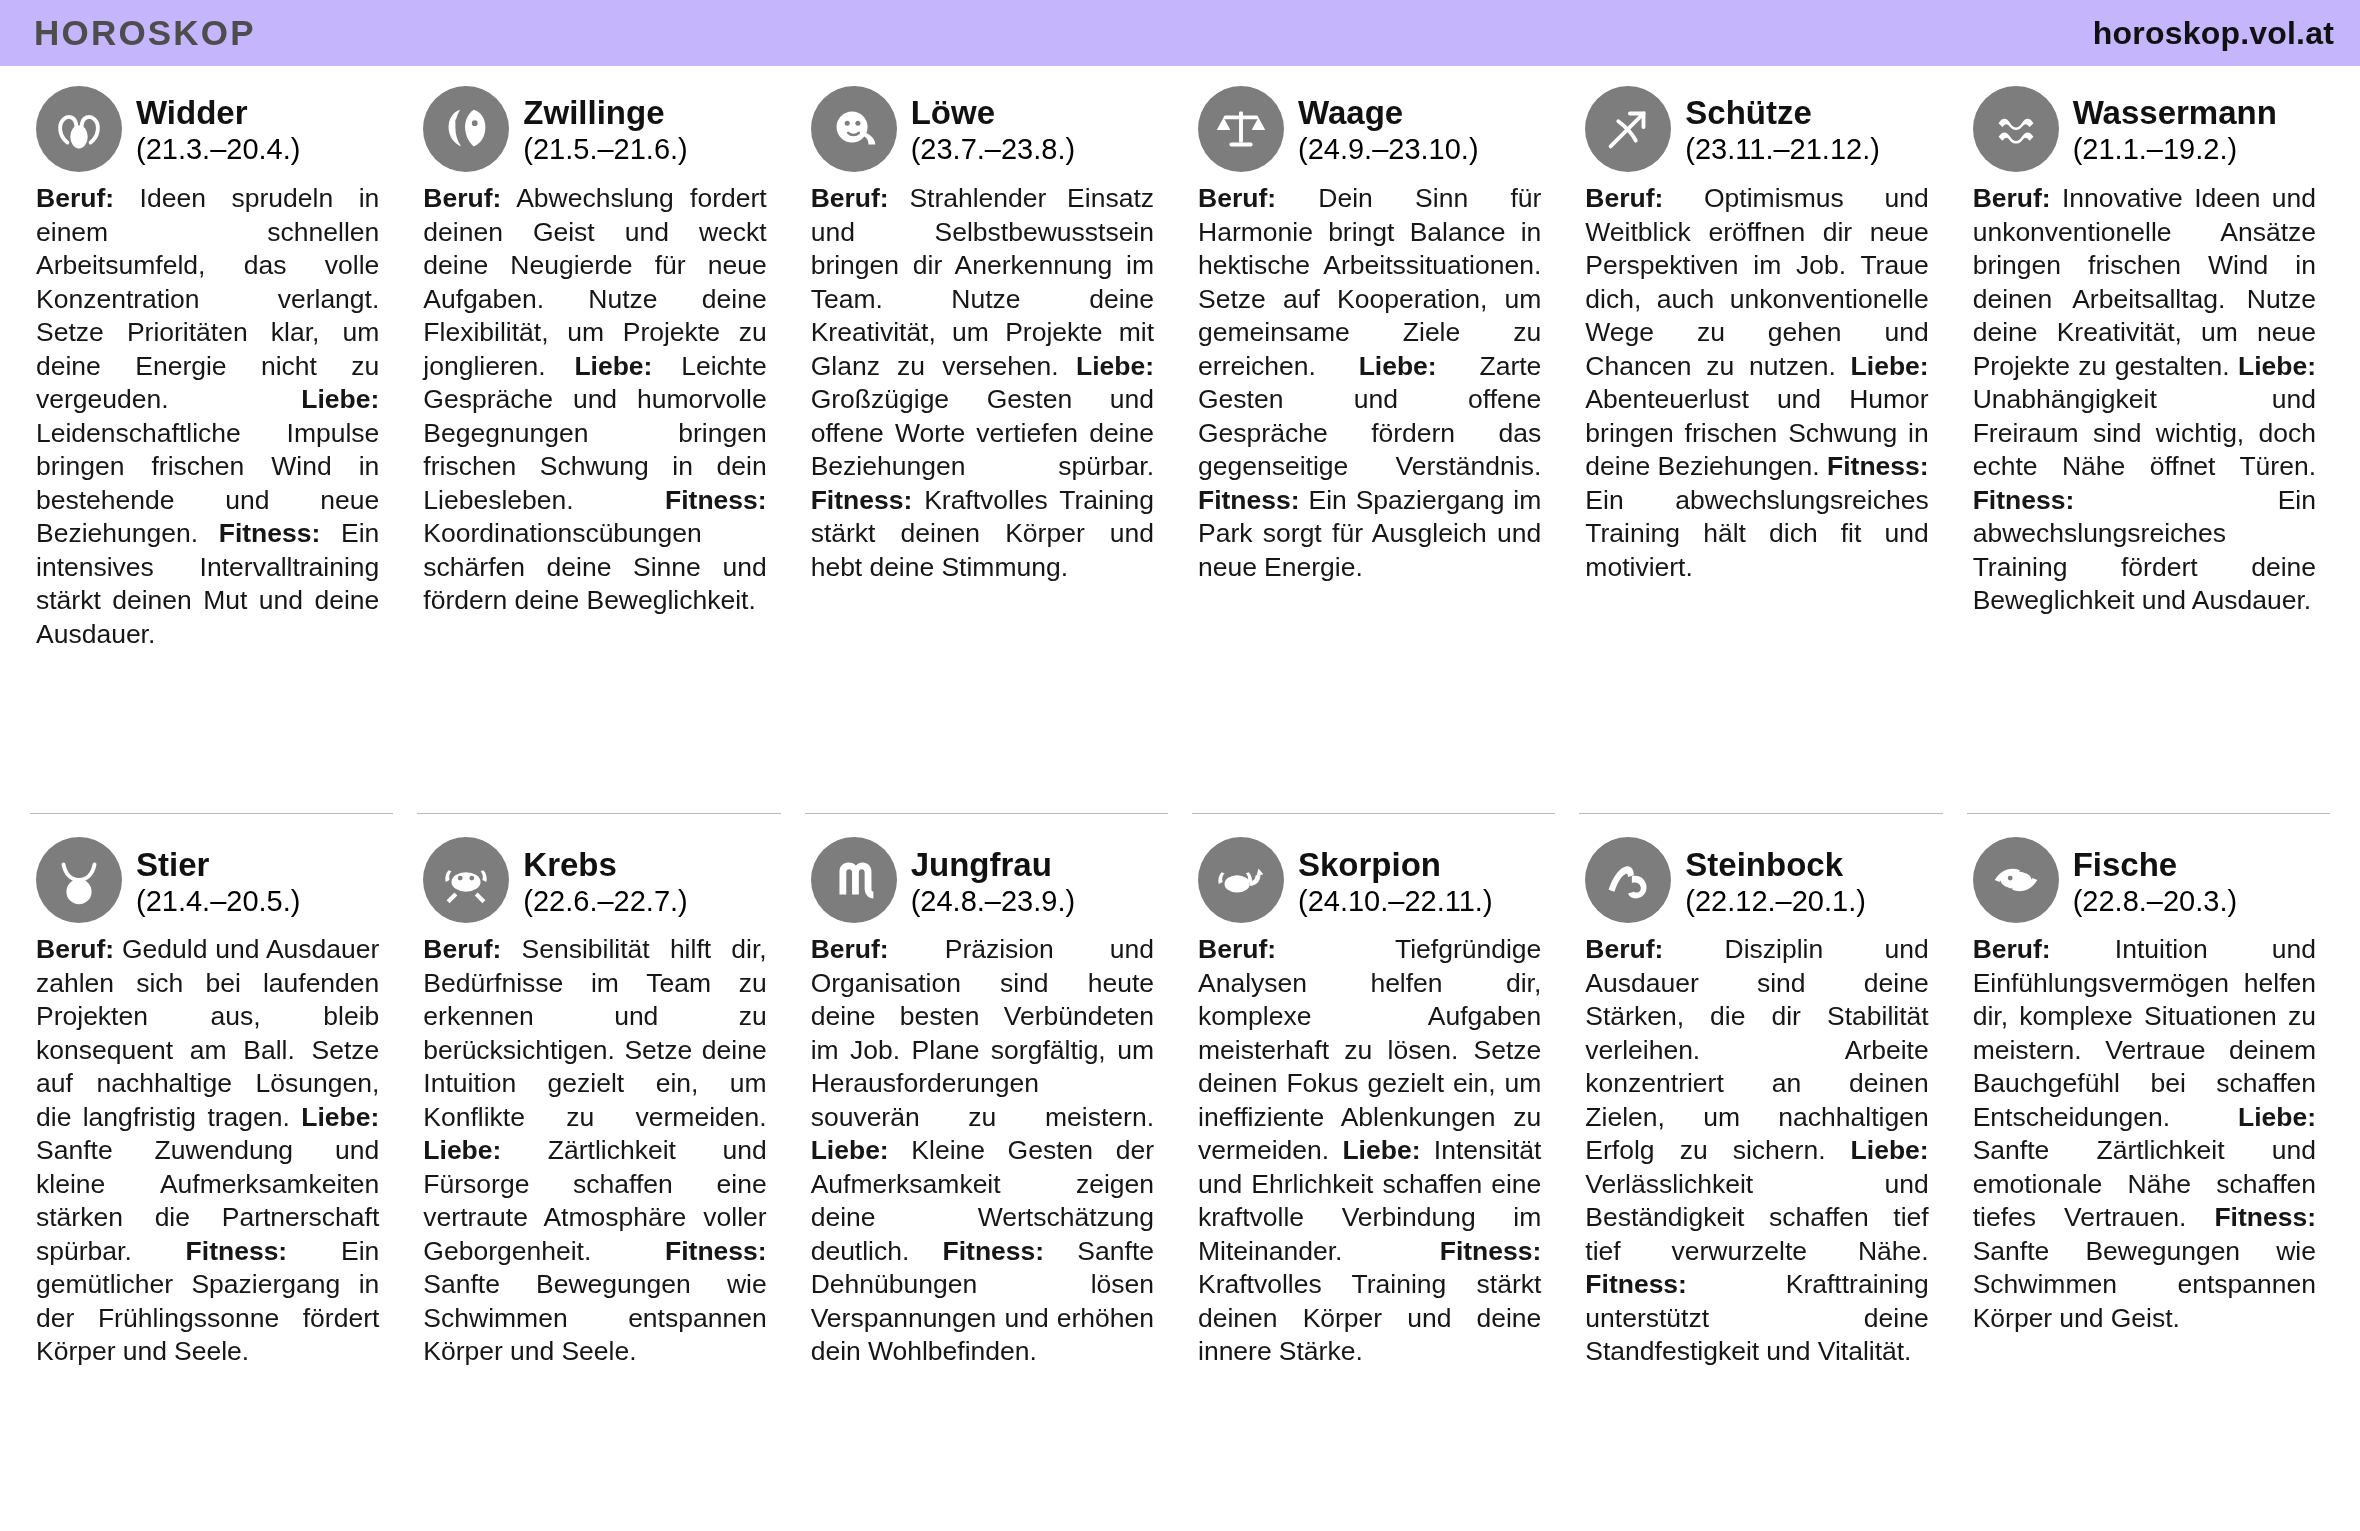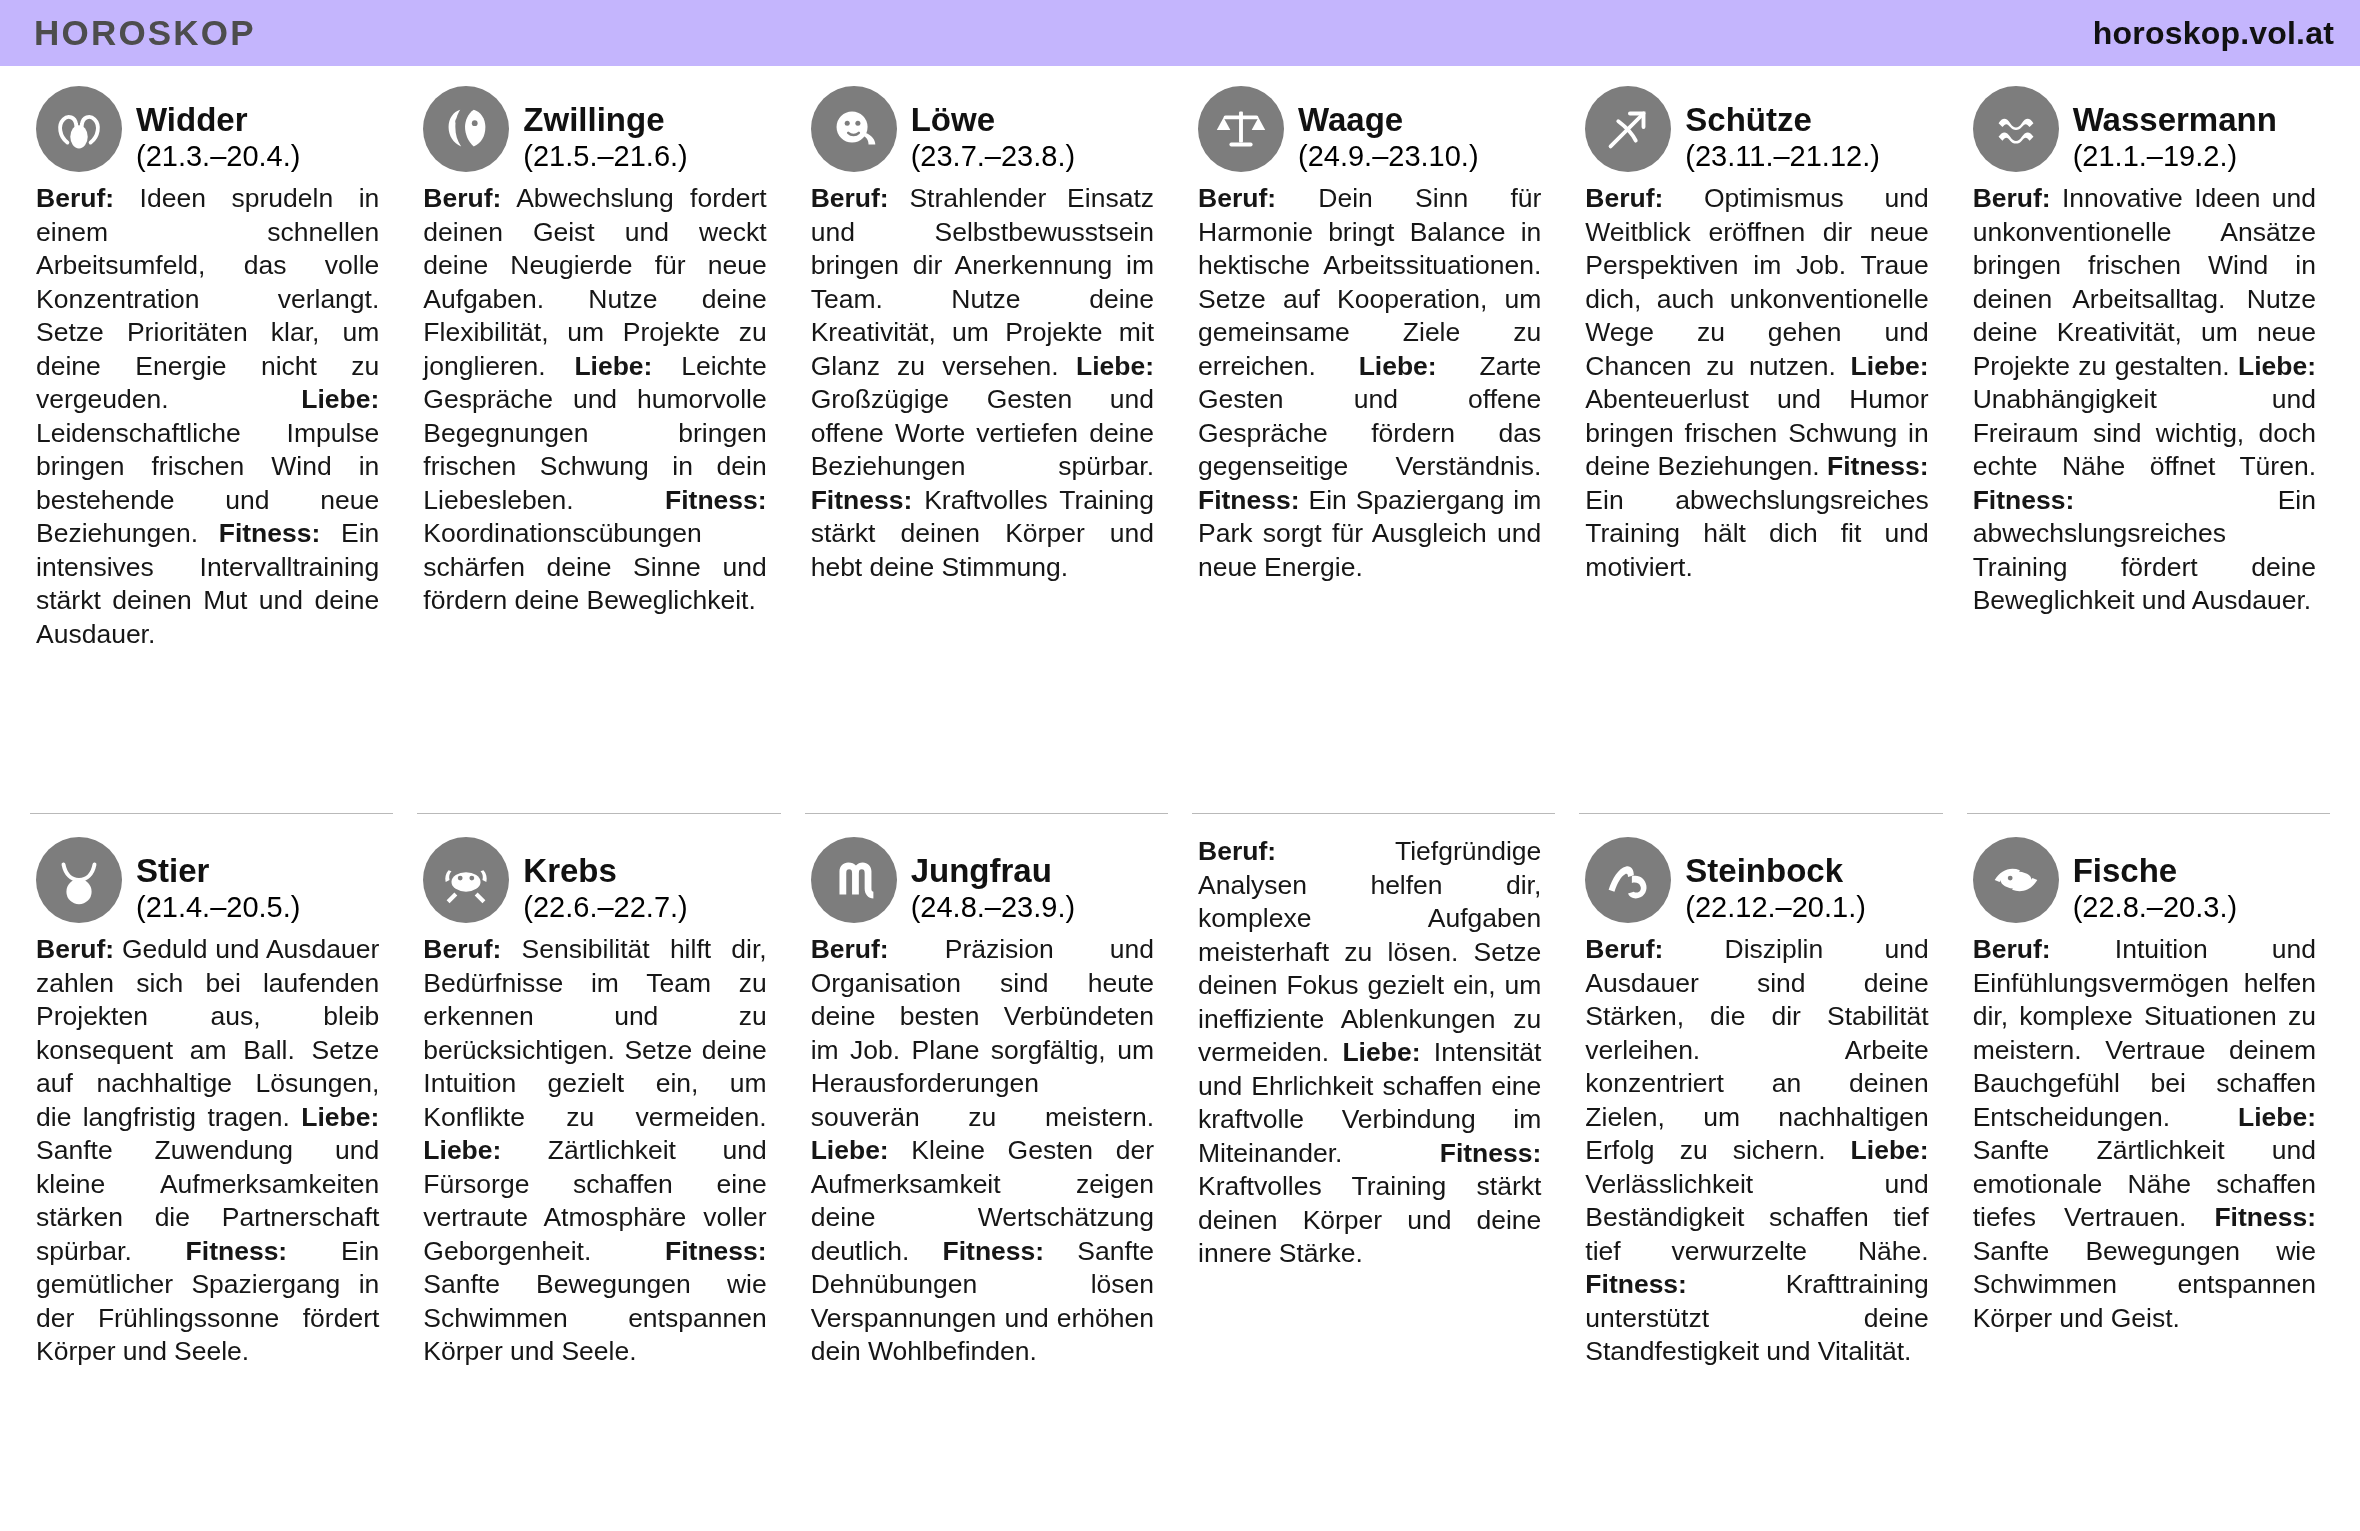--- a/index.html
+++ b/index.html
@@ -57,21 +57,21 @@
   .sign {
     padding: 18px 26px 6px 18px;
     box-sizing: border-box;
     position: relative;
   }
   .sign.row2 {
     padding-top: 22px;
   }
   .sign-head {
     display: flex;
-    align-items: flex-end;
+    align-items: center;
     gap: 14px;
     margin-bottom: 10px;
   }
   .sign-badge {
     width: 86px;
     height: 86px;
     border-radius: 50%;
     background: #7d7d7d;
     flex: 0 0 auto;
     display: flex;
@@ -294,20 +294,36 @@
           </div>
           <div class="sign-titles">
             <div class="sign-name">Jungfrau</div>
             <div class="sign-dates">(24.8.–23.9.)</div>
           </div>
         </div>
         <div class="sign-text"><b>Beruf:</b><span> Präzision und Organisation sind heute deine besten Verbündeten im Job. Plane sorgfältig, um Herausforderungen souverän zu meistern. </span><b>Liebe:</b><span> Kleine Gesten der Aufmerksamkeit zeigen deine Wertschätzung deutlich. </span><b>Fitness:</b><span> Sanfte Dehnübungen lösen Verspannungen und erhöhen dein Wohlbefinden.</span></div>
       </div>
       <div class="sign row2">
         <div class="divider"></div>
+        <div class="sign-head">
+          <div class="sign-badge">
+            <svg viewBox="0 0 64 64">
+              <g fill="#fff">
+                <ellipse cx="28" cy="36" rx="13" ry="9"></ellipse>
+                <path d="M12 24c-3 3-4 8-3 12l4-2c-1-4 0-7 2-9zM40 24c3 3 4 8 3 12l-4-2c1-4 0-7-2-9z"></path>
+                <path d="M41 38c7 0 11-5 11-11h-5c0 4-2 6-6 6z"></path>
+                <path d="M50 20l5 6-7 2z"></path>
+              </g>
+            </svg>
+          </div>
+          <div class="sign-titles">
+            <div class="sign-name">Skorpion</div>
+            <div class="sign-dates">(24.10.–22.11.)</div>
+          </div>
+        </div>
         <div class="sign-text"><b>Beruf:</b><span> Tiefgründige Analysen helfen dir, komplexe Aufgaben meisterhaft zu lösen. Setze deinen Fokus gezielt ein, um ineffiziente Ablenkungen zu vermeiden. </span><b>Liebe:</b><span> Intensität und Ehrlichkeit schaffen eine kraftvolle Verbindung im Miteinander. </span><b>Fitness:</b><span> Kraftvolles Training stärkt deinen Körper und deine innere Stärke.</span></div>
       </div>
       <div class="sign row2">
         <div class="divider"></div>
         <div class="sign-head">
           <div class="sign-badge">
             <svg viewBox="0 0 64 64">
               <g fill="#fff">
                 <path d="M12 42c4-12 10-22 18-24 5-1 8 3 8 9l-6 2c0-3-1-4-3-3-4 2-8 9-11 18z"></path>
                 <path d="M36 28c7-2 14 2 15 10 1 7-4 13-11 13-4 0-7-2-8-5l6-2c1 1 2 1 3 1 3 0 5-3 4-6-1-4-5-5-9-4z"></path>

